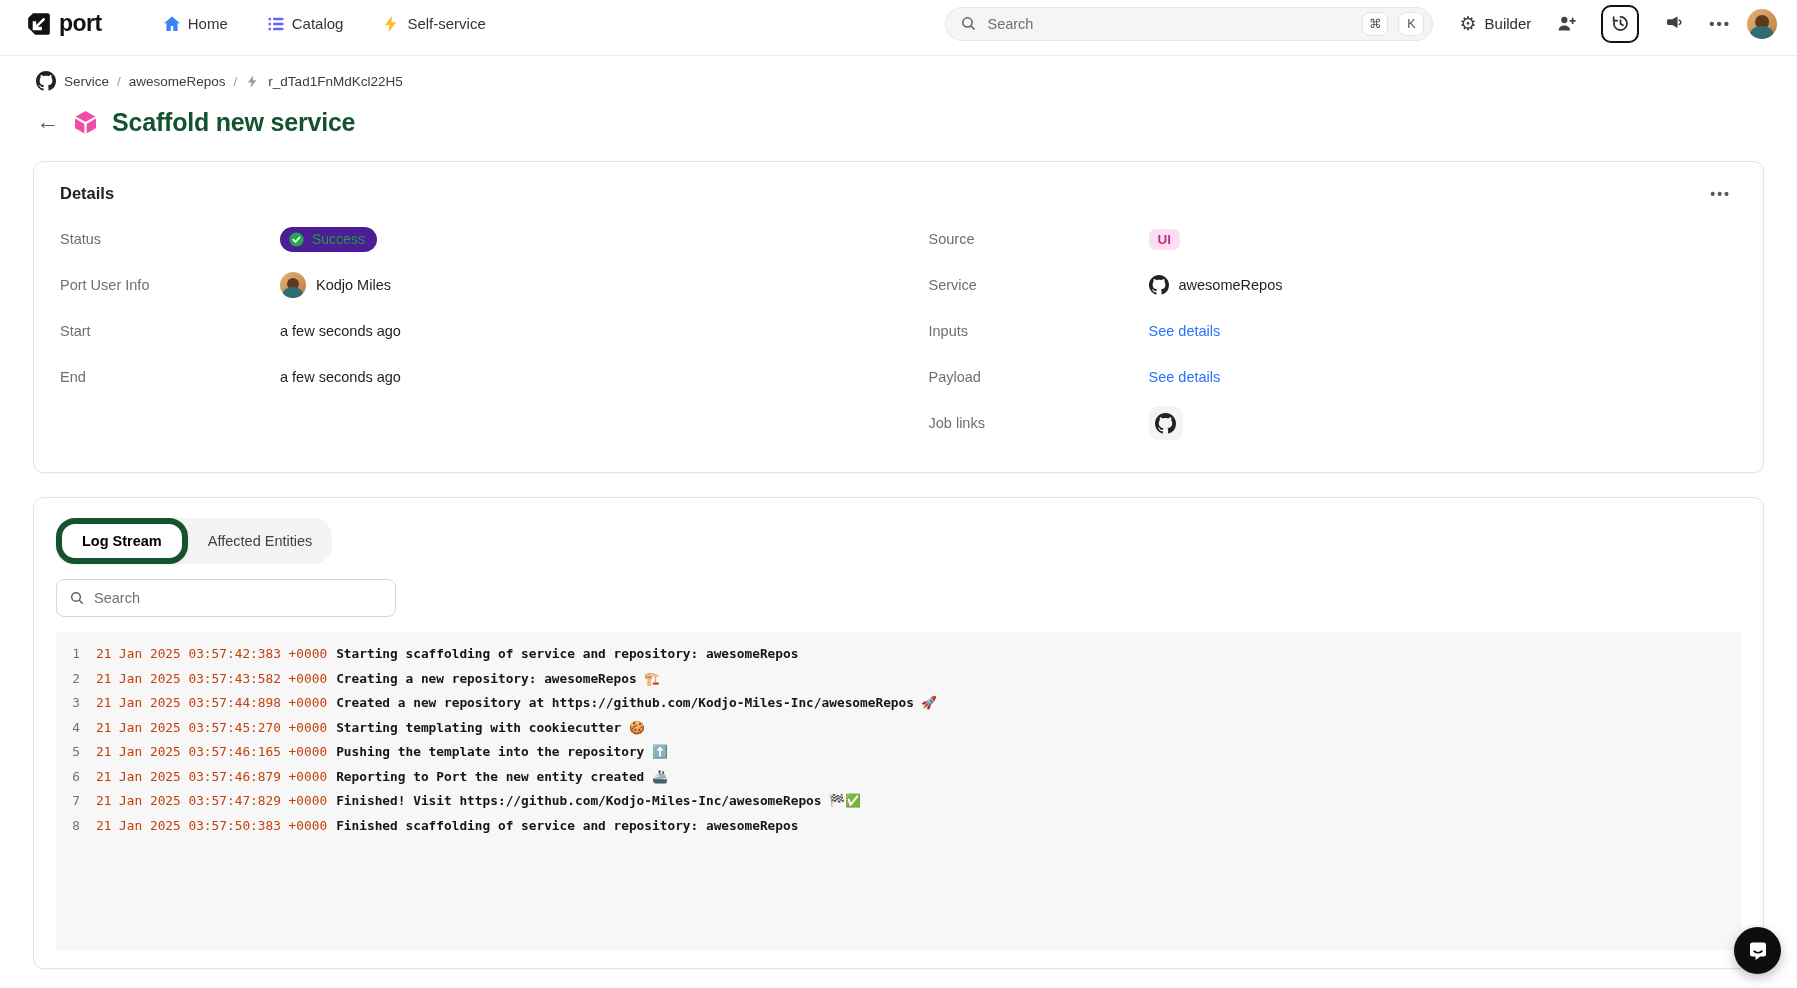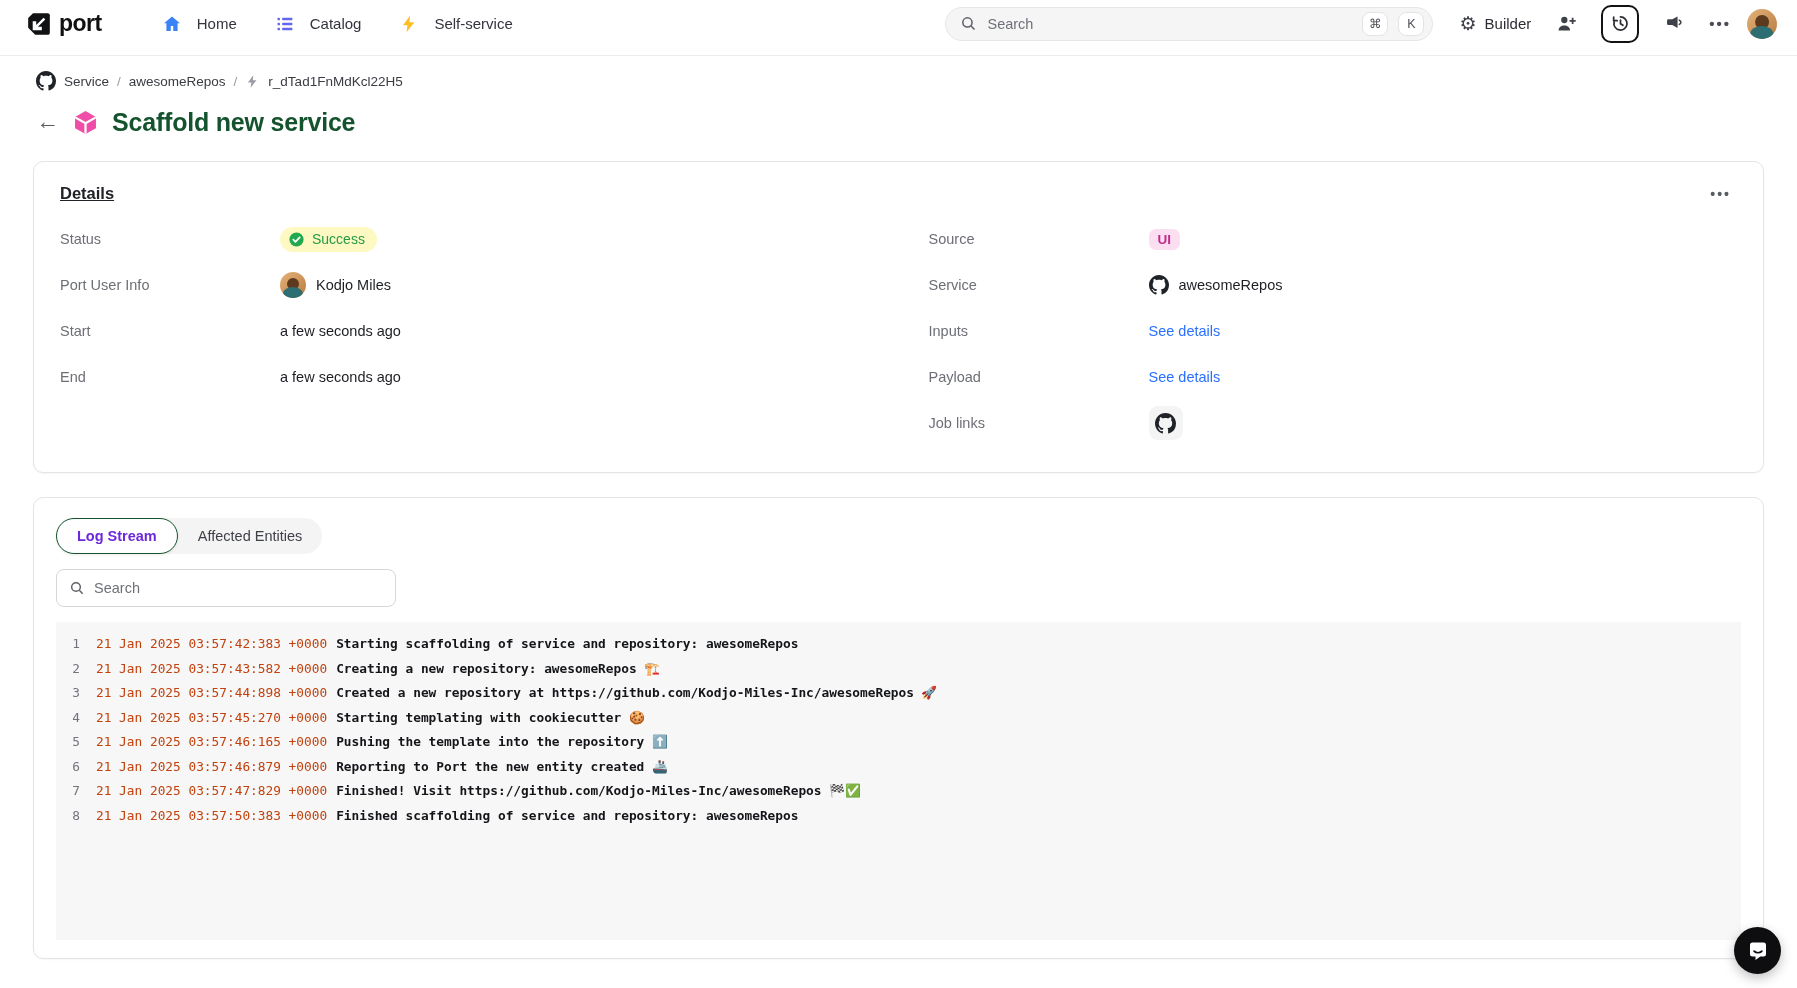--- a/index.html
+++ b/index.html
@@ -6,21 +6,21 @@
   html,body { width:1797px; height:988px; overflow:hidden; background:#fff;
     font-family:"Liberation Sans", sans-serif; color:#1b1d22; }
   svg { display:block; }
 
   
   .navbar { height:56px; display:flex; align-items:center; padding:0 20px 8px 26px;
     border-bottom:1px solid #ececee; }
   .brand { display:flex; align-items:center; gap:7px; cursor:pointer; }
   .brand-text { font-size:23px; font-weight:700; letter-spacing:-0.5px; color:#111; }
   .nav-items { display:flex; align-items:center; gap:38px; margin-left:60px; }
-  .nav-item { display:flex; align-items:center; gap:15px; font-size:15px; color:#33353c; cursor:pointer; }
+  .nav-item { display:flex; align-items:center; gap:6px; font-size:15px; color:#33353c; cursor:pointer; }
   .nav-right { margin-left:auto; display:flex; align-items:center; gap:16px; }
   .search-pill { width:488px; height:34px; background:#f5f5f6; border:1px solid #e6e6e9;
     border-radius:17px; display:flex; align-items:center; padding:0 8px 0 14px; gap:10px; cursor:text; }
   .search-pill .ph { color:#6f7178; font-size:14.5px; flex:1; }
   .kbd { background:#fff; border:1px solid #e4e4e7; border-radius:8px; min-width:26px; height:24px;
     display:flex; align-items:center; justify-content:center; font-size:12.5px; color:#4b4d55; padding:0 6px; }
   .builder { display:flex; align-items:center; gap:8px; font-size:15px; color:#2b2d33; cursor:pointer; margin-left:10px; }
   .gear-glyph { font-size:19px; color:#3f4148; line-height:1; }
   .icon-btn { width:38px; height:38px; display:flex; align-items:center; justify-content:center;
     border-radius:10px; cursor:pointer; }
@@ -41,40 +41,40 @@
   .crumb { cursor:pointer; }
   .title-row { display:flex; align-items:center; gap:13px; margin:17px 0 0 3px; }
   .back-arrow { font-size:23px; color:#5a5c63; cursor:pointer; line-height:1; margin-top:-2px; }
   .page-title { font-size:25px; font-weight:600; color:#14532d; letter-spacing:-0.2px; }
 
   
   .card { border:1px solid #e4e4e7; border-radius:10px; background:#fff;
     box-shadow:0 1px 2px rgba(16,24,40,.04); }
   .details-card { margin-top:24px; padding:22px 26px 26px 26px; }
   .details-head { display:flex; align-items:flex-start; justify-content:space-between; }
-  .details-title { font-size:16.5px; font-weight:600; color:#202227;text-decoration:underline; }
+  .details-title { font-size:16.5px; font-weight:600; color:#202227; }
   .card-menu { color:#5a5c63; font-size:14px; letter-spacing:2px; font-weight:700; cursor:pointer; padding:2px 6px; }
   .details-grid { display:grid; grid-template-columns:1fr 1fr; column-gap:60px; margin-top:12px; }
   .d-row { display:flex; align-items:center; height:46px; }
   .d-label { flex:0 0 220px; font-size:14.5px; color:#6d6f76; }
   .d-value { display:flex; align-items:center; gap:10px; font-size:14.5px; color:#1d1f24; }
-  .badge-success { display:inline-flex; align-items:center; gap:7px; background:#fef9c3;
+  .badge-success { display:inline-flex; align-items:center; gap:7px; background:#4c1d95;
     color:#259a47; font-size:14px; font-weight:500; border-radius:14px; padding:4px 12px 4px 8px; }
   .badge-ui { background:#fbdff0; color:#c32b8d; font-size:13.5px; font-weight:600;
     border-radius:7px; padding:3px 9px; }
   .mini-avatar { width:26px; height:26px; }
   .link { color:#2970ff; cursor:pointer; font-size:14.5px; }
   .job-link-btn { width:34px; height:34px; background:#f4f4f5; border-radius:9px;
     display:flex; align-items:center; justify-content:center; cursor:pointer; }
 
   
   .log-card { margin-top:24px; padding:20px 22px 18px 22px; }
   .tabs { display:inline-flex; align-items:center; background:#f4f4f5; border-radius:19px; }
   .tab { padding:9px 20px; font-size:14.5px; color:#3f4148; cursor:pointer; border-radius:19px; }
-  .tab.active { background:#fff; font-weight:600; color:#6d28d9; border:1px solid #14532d;
+  .tab.active { background:#fff; font-weight:600; color:#000000; border:6px solid #14532d;
     box-shadow:0 1px 3px rgba(0,0,0,.08); }
   .log-search { margin-top:15px; width:340px; height:38px; border:1px solid #d6d6da; border-radius:8px;
     display:flex; align-items:center; gap:9px; padding:0 12px; background:#fff; }
   .log-search input { border:none; outline:none; flex:1; font-size:14.5px; color:#26272b;
     font-family:"Liberation Sans", sans-serif; background:transparent; }
   .log-search input::placeholder { color:#6f7178; }
   .log-area { margin-top:15px; background:#f7f7f8; height:318px; padding:10px 0; overflow:hidden; }
   .log-row { display:flex; align-items:baseline; font-family:"DejaVu Sans Mono", monospace;
     font-size:12.8px; line-height:24.5px; }
   .ln { flex:0 0 40px; text-align:right; color:#72747b; padding-right:16px; }

